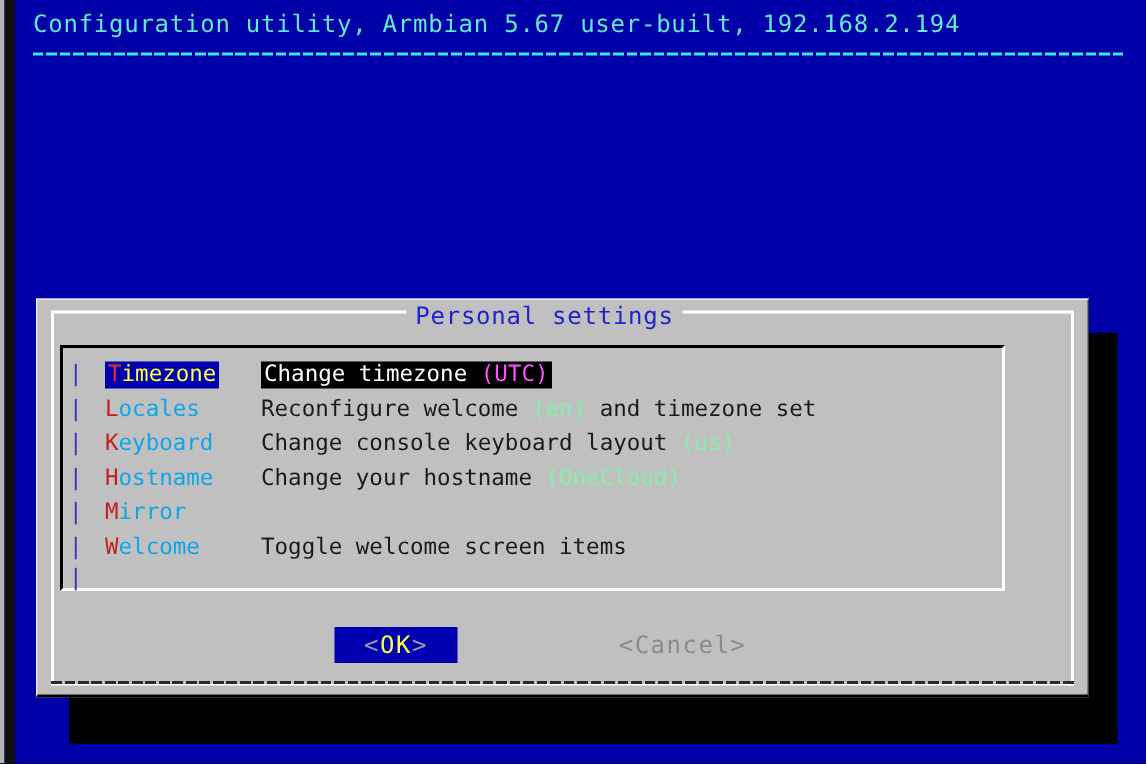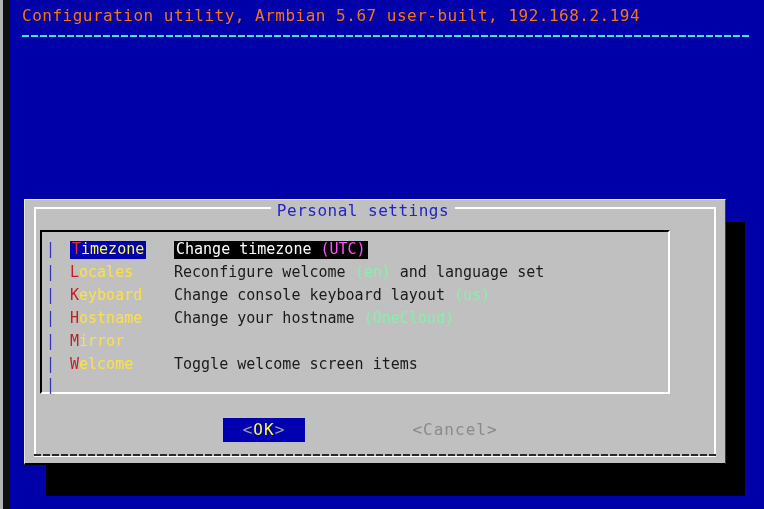--- a/index.html
+++ b/index.html
@@ -34,21 +34,21 @@
     background: #101010;
   }
 
   
   #header {
     position: absolute;
     left: 22px; top: 8px;
     width: 730px;
   }
   #header-title {
-    color: #f97316;
+    color: #5eead4;
     font-size: 16px;
     letter-spacing: 0.5px;
     white-space: pre;
   }
   #header-rule {
     position: absolute;
     left: 0; top: 27px;
     width: 728px;
     height: 2px;
     background: repeating-linear-gradient(
@@ -163,21 +163,21 @@
     top: 2px;
     white-space: pre;
   }
   .row-desc {
     position: absolute;
     left: 128px;
     top: 2px;
     white-space: pre;
   }
   .tag-first { color: #c02020; }
-  .tag-rest  { color: #fde047; }
+  .tag-rest  { color: #0ea5e9; }
   .desc-text { color: #1a1a1a; }
   .desc-val  { color: #86efac; }
 
   
   .menu-row.selected .row-tag {
     background: #0000b0;
     padding: 1px 2px 2px 2px;
     top: 1px;
   }
   .menu-row.selected .tag-first { color: #e03030; }
@@ -275,21 +275,21 @@
 
     <div class="menu-row selected">
       <span class="row-bar">|</span>
       <span class="row-tag"><span class="tag-first">T</span><span class="tag-rest">imezone</span></span>
       <span class="row-desc"><span class="desc-text">Change timezone </span><span class="desc-val">(UTC)</span><span class="desc-text"></span></span>
     </div>
 
     <div class="menu-row">
       <span class="row-bar">|</span>
       <span class="row-tag"><span class="tag-first">L</span><span class="tag-rest">ocales</span></span>
-      <span class="row-desc"><span class="desc-text">Reconfigure welcome </span><span class="desc-val">(en)</span><span class="desc-text"> and language set</span></span>
+      <span class="row-desc"><span class="desc-text">Reconfigure welcome </span><span class="desc-val">(en)</span><span class="desc-text"> and timezone set</span></span>
     </div>
 
     <div class="menu-row">
       <span class="row-bar">|</span>
       <span class="row-tag"><span class="tag-first">K</span><span class="tag-rest">eyboard</span></span>
       <span class="row-desc"><span class="desc-text">Change console keyboard layout </span><span class="desc-val">(us)</span><span class="desc-text"></span></span>
     </div>
 
     <div class="menu-row">
       <span class="row-bar">|</span>

